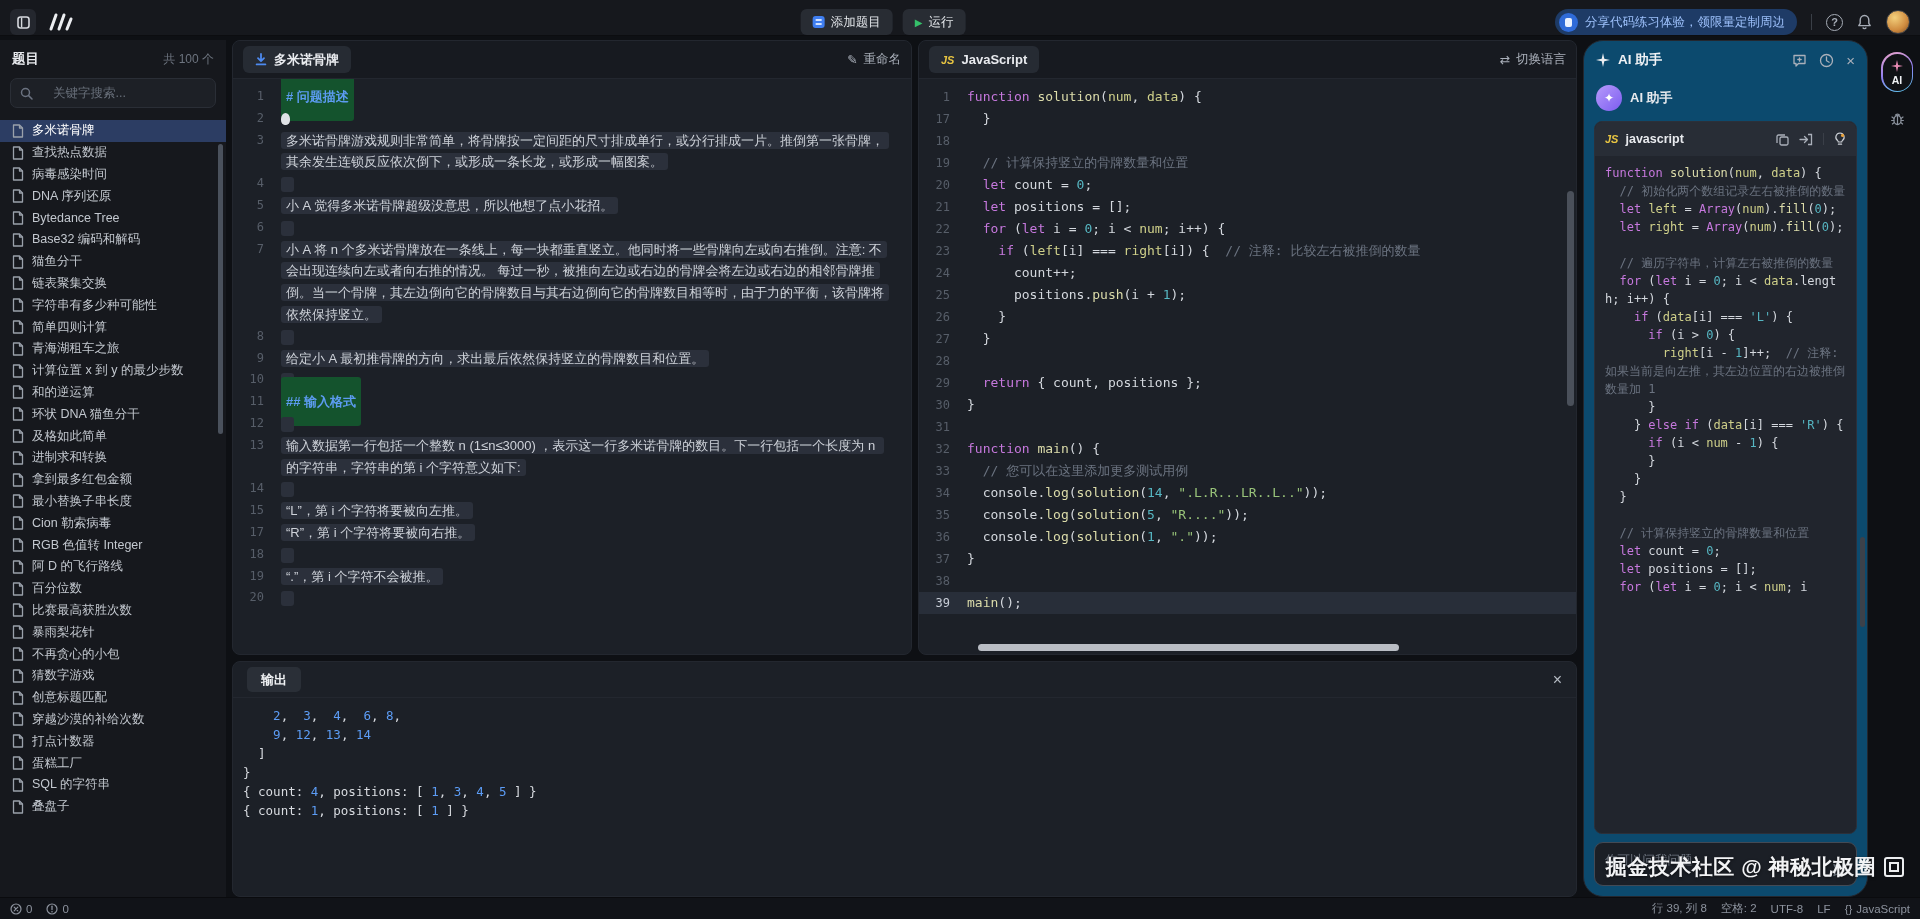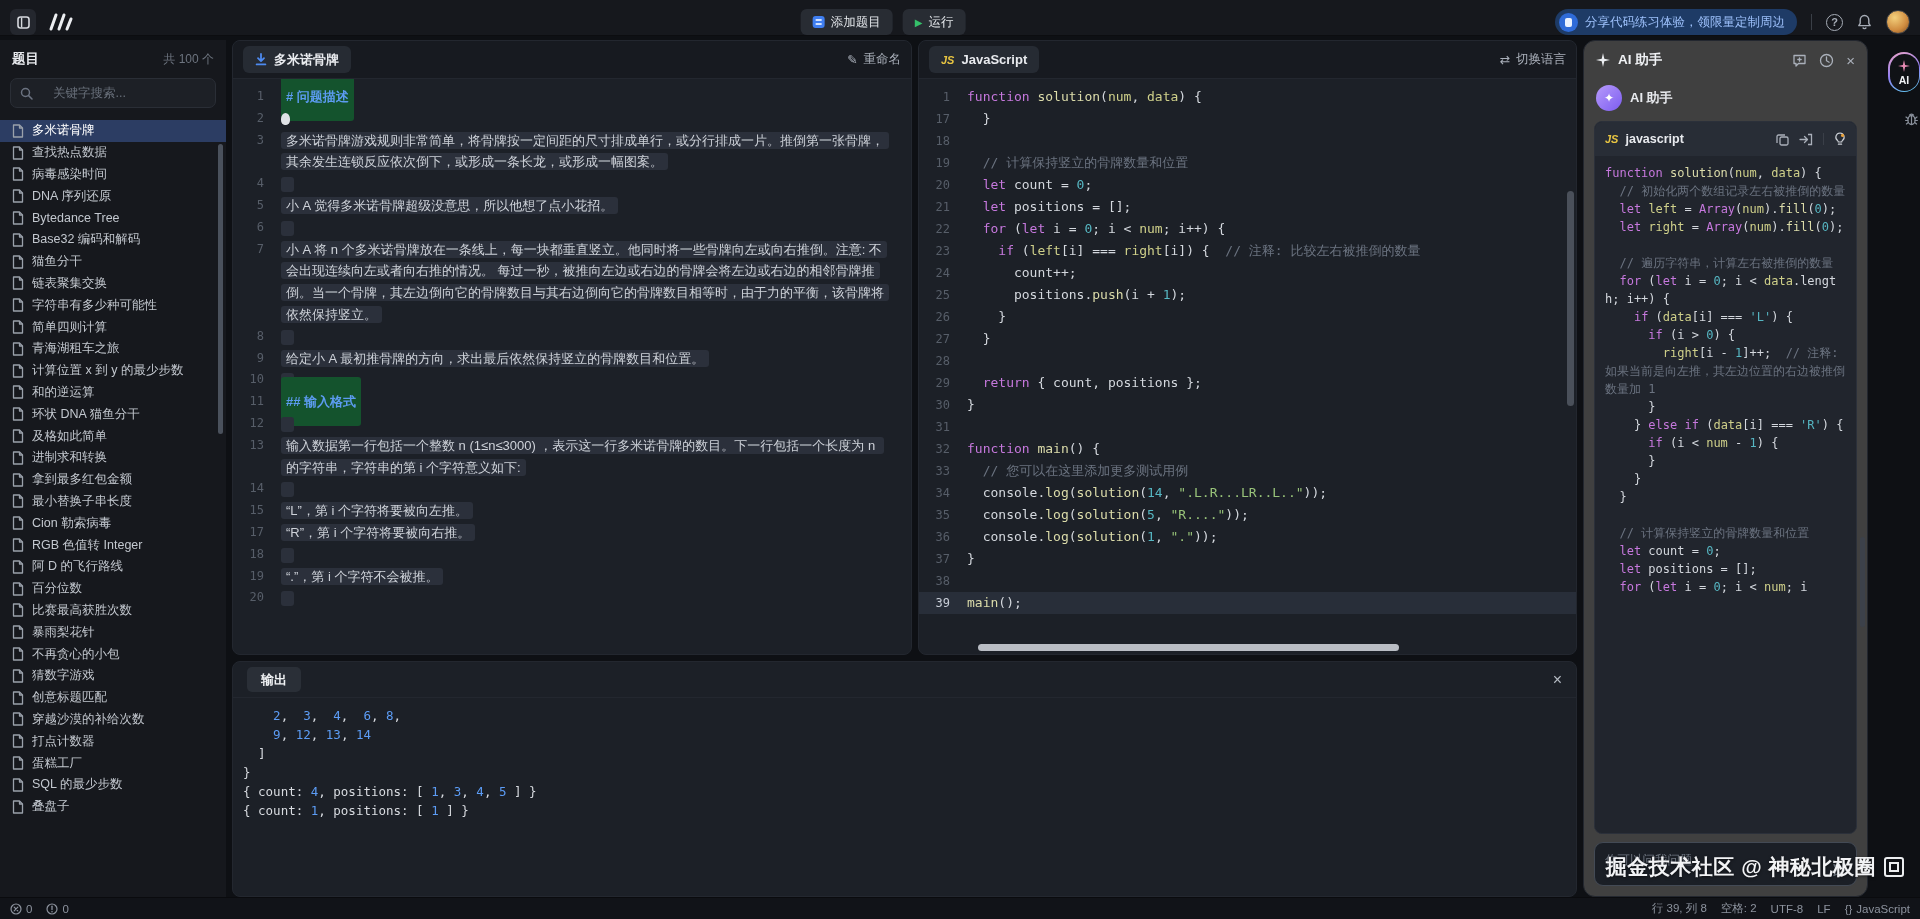--- a/index.html
+++ b/index.html
@@ -67,41 +67,41 @@
   .v-scroll{position:absolute;right:2px;top:150px;width:7px;height:215px;border-radius:4px;background:#4a505a;}
   
   .output-panel{flex:1;min-height:0;}
   .out-head{height:36px;display:flex;align-items:center;padding:0 14px;border-bottom:1px solid #23272f;flex-shrink:0;}
   .out-chip{height:25px;background:#2a2f37;border-radius:5px;padding:0 14px;display:flex;align-items:center;color:#f0f2f4;font-size:13px;font-weight:700;}
   .out-close{margin-left:auto;color:#b6bcc4;font-size:16px;cursor:pointer;line-height:1;}
   .out-body{padding:8px 10px;overflow:hidden;}
   .out-body .cl{min-height:19px;line-height:19px;}
   .out-body .cd{font-size:12.5px;color:#d8dbe0;}
   
-  .ai-panel{width:285px;flex-shrink:0;background:#404040;border:1px solid #23272f;border-radius:12px;display:flex;flex-direction:column;position:relative;overflow:hidden;}
+  .ai-panel{width:285px;flex-shrink:0;background:#0c4a6e;border:1px solid #23272f;border-radius:20px;display:flex;flex-direction:column;position:relative;overflow:hidden;}
   .ai-head{height:38px;display:flex;align-items:center;gap:8px;padding:0 12px;flex-shrink:0;}
   .ai-title{color:#f0f2f5;font-size:13.5px;font-weight:700;}
   .ai-head-icons{margin-left:auto;display:flex;align-items:center;gap:12px;color:#aab0ba;}
   .ai-assist-row{display:flex;align-items:center;gap:8px;padding:6px 12px 10px;flex-shrink:0;}
   .ai-avatar{width:26px;height:26px;border-radius:50%;background:linear-gradient(135deg,#b79bfb,#7c5cf0);display:flex;align-items:center;justify-content:center;color:#fff;font-size:12px;}
   .ai-name{color:#e8eaee;font-size:13px;font-weight:600;}
   .ai-card{margin:0 10px;background:#21252d;border:1px solid #2b303a;border-radius:8px;flex:1;min-height:0;display:flex;flex-direction:column;overflow:hidden;}
   .ai-card-head{height:34px;background:#282d36;display:flex;align-items:center;gap:7px;padding:0 10px;flex-shrink:0;}
   .ai-lang{color:#e8eaee;font-size:12.5px;font-weight:600;}
   .ai-card-icons{margin-left:auto;display:flex;align-items:center;gap:10px;color:#aab0ba;}
   .ai-card-body{padding:8px 10px;overflow:hidden;}
   .ai-card-body .cl{min-height:18px;line-height:18px;}
   .ai-card-body .cd{font-size:12px;white-space:pre-wrap;word-break:break-all;}
   .ai-input{position:absolute;left:10px;right:10px;bottom:10px;height:44px;background:#1b1f26;border:1px solid #434a55;border-radius:9px;padding:7px 30px 7px 10px;}
   .ai-input input{width:100%;background:transparent;border:0;outline:0;color:#c7ccd4;font-size:12.5px;font-family:inherit;}
   .ai-input input::placeholder{color:#6f7680;}
   .send{position:absolute;right:8px;bottom:7px;color:#7a828c;}
   .ai-vscroll{position:absolute;right:2px;top:58%;width:5px;height:90px;border-radius:3px;background:#3c414a;}
   
-  .rail{width:46px;flex-shrink:0;display:flex;flex-direction:column;align-items:flex-end;padding-top:12px;gap:18px;}
+  .rail{width:46px;flex-shrink:0;display:flex;flex-direction:column;align-items:center;padding-top:12px;gap:18px;}
   .ai-pill{padding:1.5px;border-radius:16px;background:linear-gradient(160deg,#f0a6c8,#8f7ef0,#5ad0f0);cursor:pointer;}
   .ai-pill-in{width:29px;border-radius:15px;background:#101216;display:flex;flex-direction:column;align-items:center;padding:6px 0 5px;gap:2px;}
   .ai-pill-label{color:#f0f2f5;font-size:10.5px;font-weight:700;}
   .rail-bug{color:#8a919c;cursor:pointer;}
   
   .statusbar{height:22px;background:#111318;border-top:1px solid #0a0b0e;display:flex;align-items:center;justify-content:space-between;padding:0 10px;flex-shrink:0;font-size:11.5px;color:#8d939e;}
   .sb-left,.sb-right{display:flex;align-items:center;gap:14px;}
   .sb-item{display:flex;align-items:center;gap:4px;cursor:pointer;}
   
   .watermark{position:absolute;right:16px;bottom:38px;display:flex;align-items:center;gap:8px;color:#f2f3f5;font-size:21px;font-weight:700;letter-spacing:.5px;text-shadow:0 1px 3px rgba(0,0,0,.6);pointer-events:none;}
@@ -449,21 +449,21 @@
             </span>
             <span>蛋糕工厂</span>
           </div>
           <div class="side-item">
             <span class="doc-ic">
               <svg width="12" height="14" viewBox="0 0 12 14">
                 <path d="M1.5 1 h6 l3 3 v9 h-9 Z" fill="none" stroke="#9aa1ab" stroke-width="1.3" stroke-linejoin="round"></path>
                 <path d="M7.5 1 v3 h3" fill="none" stroke="#9aa1ab" stroke-width="1.3" stroke-linejoin="round"></path>
               </svg>
             </span>
-            <span>SQL 的最少步数</span>
+            <span>SQL 的字符串</span>
           </div>
           <div class="side-item">
             <span class="doc-ic">
               <svg width="12" height="14" viewBox="0 0 12 14">
                 <path d="M1.5 1 h6 l3 3 v9 h-9 Z" fill="none" stroke="#9aa1ab" stroke-width="1.3" stroke-linejoin="round"></path>
                 <path d="M7.5 1 v3 h3" fill="none" stroke="#9aa1ab" stroke-width="1.3" stroke-linejoin="round"></path>
               </svg>
             </span>
             <span>叠盘子</span>
           </div>

